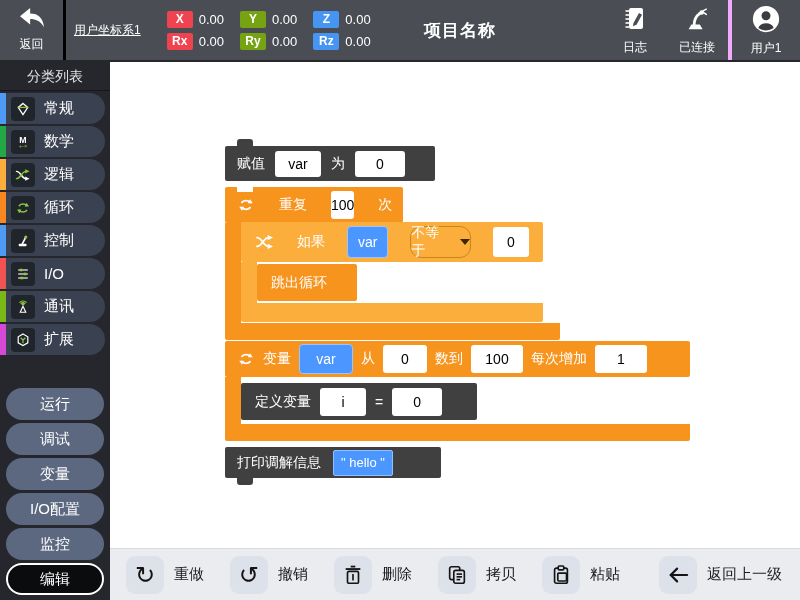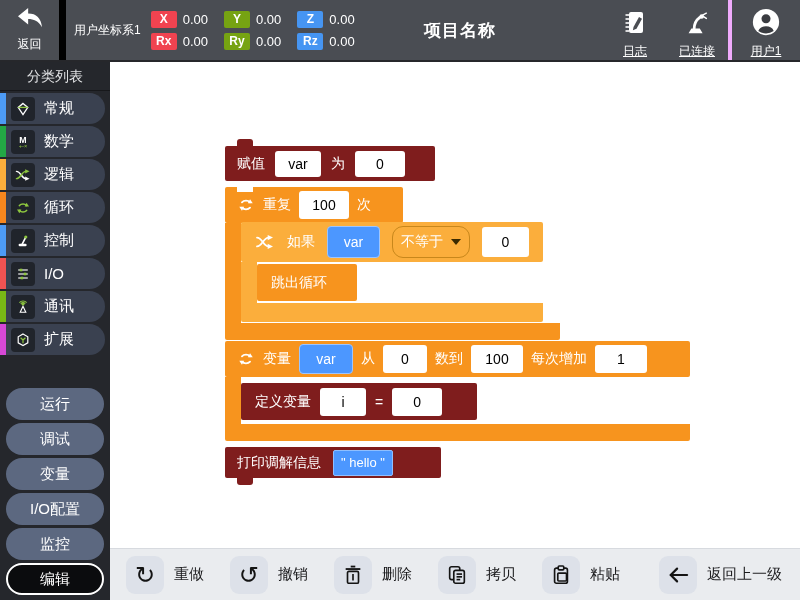--- a/index.html
+++ b/index.html
@@ -2,33 +2,33 @@
 <html><head>
 <meta charset="utf-8">
 <style>
   html,body{margin:0;padding:0;}
   body{width:800px;height:600px;overflow:hidden;position:relative;background:#fff;
        font-family:"Liberation Sans","DejaVu Sans",sans-serif;}
   
   .topbar{position:absolute;left:0;top:0;width:800px;height:62px;background:#4A4D53;
           border-bottom:2px solid #26272B;box-sizing:border-box;color:#fff;display:flex;align-items:center;}
   .back-btn{width:66px;height:100%;display:flex;flex-direction:column;align-items:center;justify-content:center;
-            border-right:7px solid #000000;box-sizing:border-box;cursor:pointer;}
+            border-right:3px solid #000000;box-sizing:border-box;cursor:pointer;}
   .back-btn .lbl{font-size:12px;margin-top:1px;}
-  .csys{font-size:12px;margin:0 6px 0 8px;white-space:nowrap;}
+  .csys{font-size:12px;margin:0 22px 0 8px;white-space:nowrap;text-decoration:underline;}
   .coords{display:grid;grid-template-columns:auto auto auto;column-gap:16px;row-gap:5px;margin-left:4px;}
   .coord-cell{display:flex;align-items:center;gap:6px;}
   .coord-badge{min-width:20px;padding:0 3px;height:17px;line-height:17px;text-align:center;
                border-radius:2px;font-size:12px;font-weight:bold;color:#fff;}
   .cb-red{background:#F04350}.cb-green{background:#76A312}.cb-blue{background:#4695F2}
   .coord-value{font-size:13px;}
   .tb-title{position:absolute;left:460px;top:50%;transform:translate(-50%,-50%);
             font-size:17px;font-weight:bold;letter-spacing:1px;}
   .tb-right{position:absolute;right:0;top:0;height:100%;display:flex;align-items:stretch;}
-  .tb-action{width:62px;display:flex;flex-direction:column;align-items:center;justify-content:flex-end;cursor:pointer;text-decoration:underline;}
+  .tb-action{width:62px;display:flex;flex-direction:column;align-items:center;justify-content:center;cursor:pointer;}
   .tb-action .lbl{font-size:12px;margin-top:2px;}
   .tb-user{border-left:4px solid #f0abfc;width:68px;}
   
   .sidebar{position:absolute;left:0;top:62px;width:110px;height:538px;background:#25272C;}
   .sb-header{height:28px;line-height:28px;text-align:center;color:#E3E4E6;font-size:14px;
              border-bottom:1px solid #17181B;}
   .cat-item{position:relative;height:31px;margin-top:2px;display:flex;align-items:center;cursor:pointer;}
   .cat-stripe{width:6px;height:100%;flex:0 0 6px;}
   .cat-pill{flex:1;height:100%;background:#3A4150;border-radius:0 16px 16px 0;
             display:flex;align-items:center;margin-right:5px;}
@@ -38,21 +38,21 @@
   .s0{background:#4D9BF5}.s1{background:#23A845}.s2{background:#FBAE3C}.s3{background:#F7871E}
   .s4{background:#4D9BF5}.s5{background:#F05352}.s6{background:#79B816}.s7{background:#D648D6}
   .nav-list{position:absolute;left:6px;top:326px;width:98px;}
   .nav-pill{height:32px;line-height:32px;margin-bottom:3px;background:#5C6880;border-radius:16px;
             color:#fff;font-size:15px;text-align:center;cursor:pointer;}
   .nav-edit{background:#0B0C0E;border:2px solid #fff;box-sizing:border-box;line-height:28px;}
   
   .canvas{position:absolute;left:110px;top:62px;width:690px;height:486px;background:#fff;overflow:hidden;}
   .piece{position:absolute;}
   .row{position:absolute;display:flex;align-items:center;box-sizing:border-box;border-radius:2px;}
-  .blue{background:#7f1d1d}.orange{background:#F7941E}.amber{background:#FBAE3C}
+  .blue{background:#404040}.orange{background:#F7941E}.amber{background:#FBAE3C}
   .blabel{color:#fff;font-size:14px;white-space:nowrap;}
   .field{background:#fff;border-radius:3px;text-align:center;color:#000;font-size:14px;
          display:flex;align-items:center;justify-content:center;cursor:text;}
   .vchip{background:#4C97FF;border:1px solid #9CC5FF;border-radius:4px;color:#fff;font-size:14px;
          display:flex;align-items:center;justify-content:center;cursor:pointer;}
   .drop{border:1px solid #C8871B;border-radius:11px;color:#fff;font-size:14px;
         display:flex;align-items:center;justify-content:center;gap:8px;cursor:pointer;}
   .tri{width:0;height:0;border-left:5px solid transparent;border-right:5px solid transparent;
        border-top:6px solid #3A2A00;}
   .hchip{background:#4C97FF;border:1px solid #8FBFFF;border-radius:2px;color:#fff;font-size:13px;
@@ -277,37 +277,37 @@
 <div class="canvas">
 
   <div class="piece bump-top blue" style="left:127px;top:77px;width:16px;height:7px;border-radius:3px 3px 0 0;"></div>
   <div class="row blue" style="left:115px;top:84px;width:210px;height:35px;gap:10px;padding:0 12px;">
     <span class="blabel">赋值</span>
     <span class="field" style="width:46px;height:26px;">var</span>
     <span class="blabel">为</span>
     <span class="field" style="width:50px;height:26px;">0</span>
   </div>
 
-  <div class="row orange" style="left:115px;top:125px;width:178px;height:36px;gap:8px;padding:0 12px;">
+  <div class="row orange" style="left:115px;top:125px;width:178px;height:36px;gap:24px;padding:0 12px;">
     <span style="display:flex;">
       <svg width="18" height="18" viewBox="0 0 20 20" fill="none" stroke="#fff" stroke-width="2" stroke-linecap="round">
           <path d="M5.5 7 A5.5 4.5 0 0 1 14.5 7"></path>
           <polygon points="14.5,3.5 17.5,8 12,8" fill="#fff" stroke="none"></polygon>
           <path d="M14.5 13 A5.5 4.5 0 0 1 5.5 13"></path>
           <polygon points="5.5,16.5 2.5,12 8,12" fill="#fff" stroke="none"></polygon>
         </svg>
     </span>
     <span class="blabel">重复</span>
     <span class="field" style="width:50px;height:28px;">100</span>
     <span class="blabel">次</span>
   </div>
   <div class="notch" style="left:127px;top:125px;"></div>
   <div class="piece orange" style="left:115px;top:161px;width:16px;height:100px;"></div>
 
-  <div class="row amber" style="left:131px;top:160px;width:302px;height:40px;gap:12px;padding:0 14px;">
+  <div class="row amber" style="left:131px;top:160px;width:302px;height:40px;gap:22px;padding:0 14px;">
     <span style="display:flex;">
       <svg width="20" height="16" viewBox="0 0 22 18" fill="none" stroke="#fff" stroke-width="2" stroke-linecap="round">
           <path d="M2 4 C8 4 9 14 15 14"></path>
           <path d="M2 14 C8 14 9 4 15 4"></path>
           <polygon points="14,1 20,4 14,7" fill="#fff" stroke="none"></polygon>
           <polygon points="14,11 20,14 14,17" fill="#fff" stroke="none"></polygon>
         </svg>
     </span>
     <span class="blabel">如果</span>
     <span class="vchip" style="width:54px;height:30px;">var</span>

